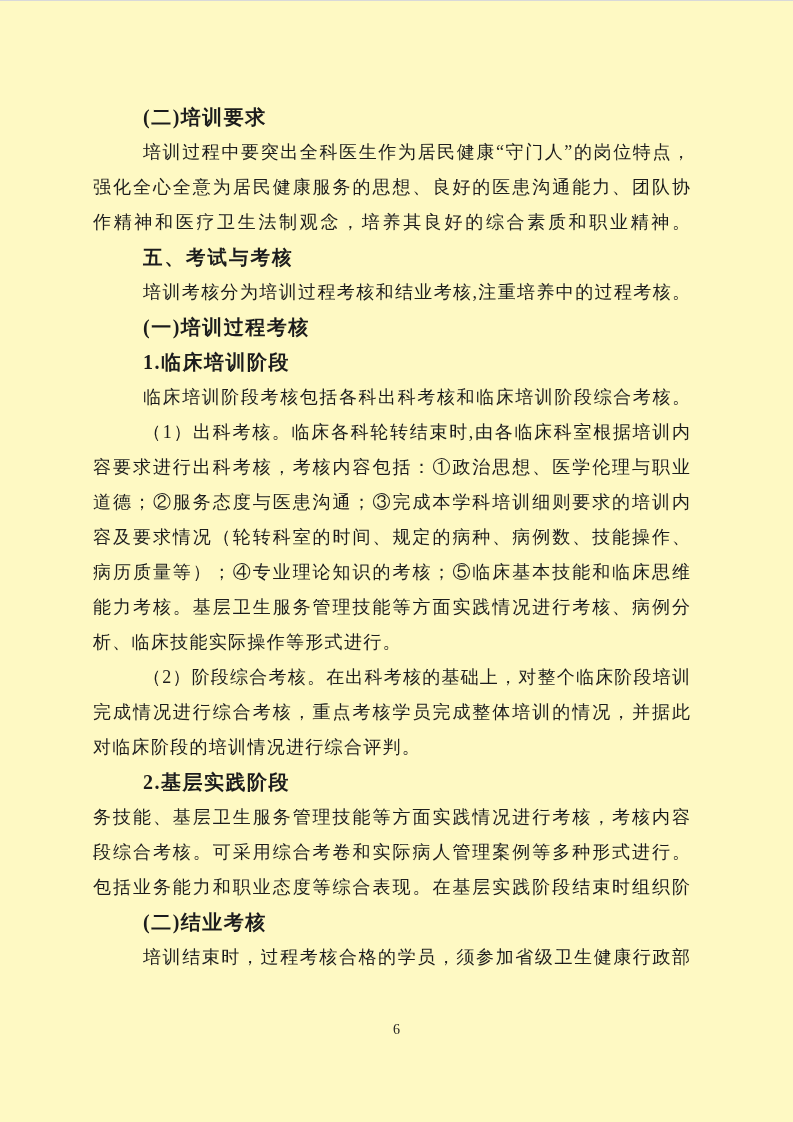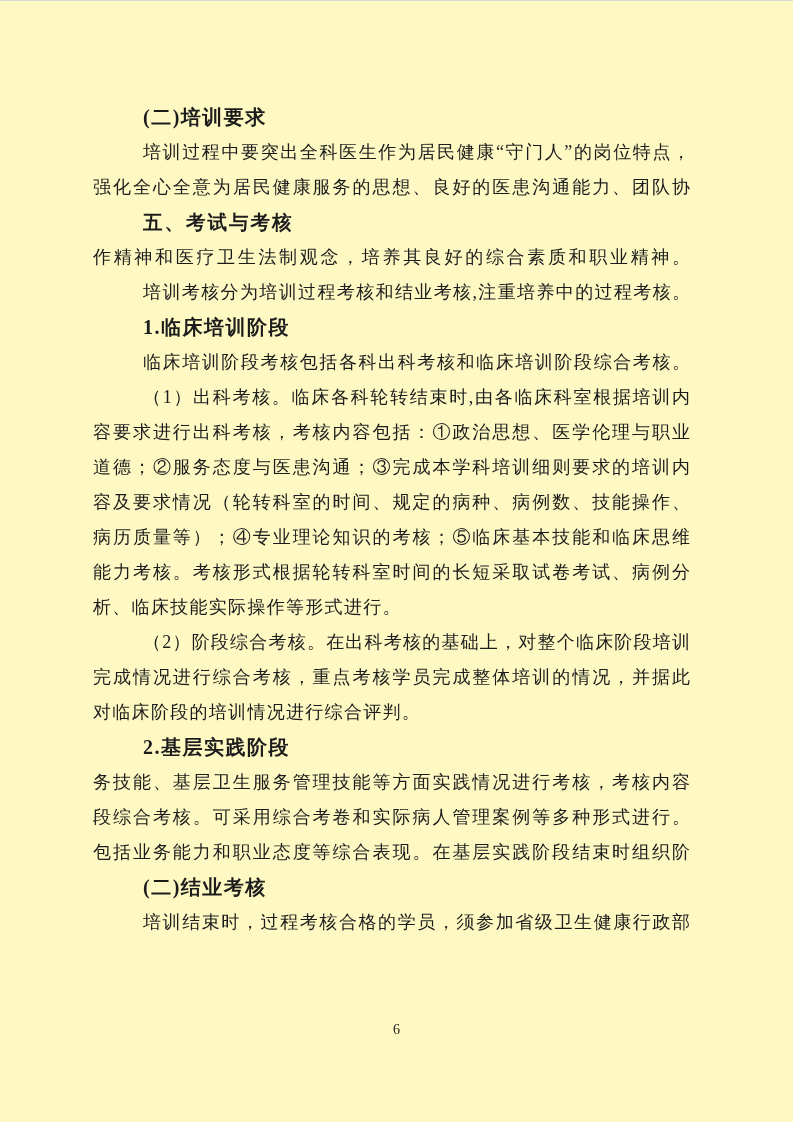--- a/index.html
+++ b/index.html
@@ -71,31 +71,32 @@
 </style>
 </head>
 <body>
 
 <div class="page">
   <div class="page-top-edge"></div>
   <div class="content" id="doc-content">
       <div class="line hk ind nj">(二)培训要求</div>
       <div class="line bd ind j">培训过程中要突出全科医生作为居民健康“守门人”的岗位特点，</div>
       <div class="line bd j">强化全心全意为居民健康服务的思想、良好的医患沟通能力、团队协</div>
+      <div class="line bd j">作精神和医疗卫生法制观念，培养其良好的综合素质和职业精神。</div>
       <div class="line hh ind nj">五、考试与考核</div>
-      <div class="line bd j">作精神和医疗卫生法制观念，培养其良好的综合素质和职业精神。</div>
       <div class="line bd ind j">培训考核分为培训过程考核和结业考核,注重培养中的过程考核。</div>
+      <div class="line hk ind nj">(一)培训过程考核</div>
       <div class="line hk ind nj">1.临床培训阶段</div>
       <div class="line bd ind j">临床培训阶段考核包括各科出科考核和临床培训阶段综合考核。</div>
       <div class="line bd ind j">（1）出科考核。临床各科轮转结束时,由各临床科室根据培训内</div>
       <div class="line bd j">容要求进行出科考核，考核内容包括：①政治思想、医学伦理与职业</div>
       <div class="line bd j">道德；②服务态度与医患沟通；③完成本学科培训细则要求的培训内</div>
       <div class="line bd j">容及要求情况（轮转科室的时间、规定的病种、病例数、技能操作、</div>
       <div class="line bd j">病历质量等）；④专业理论知识的考核；⑤临床基本技能和临床思维</div>
-      <div class="line bd j">能力考核。考核形式根据轮转科室时间的长短采取试卷考试、病例分</div>
+      <div class="line bd j">能力考核。基层卫生服务管理技能等方面实践情况进行考核、病例分</div>
       <div class="line bd nj">析、临床技能实际操作等形式进行。</div>
       <div class="line bd ind j">（2）阶段综合考核。在出科考核的基础上，对整个临床阶段培训</div>
       <div class="line bd j">完成情况进行综合考核，重点考核学员完成整体培训的情况，并据此</div>
       <div class="line bd nj">对临床阶段的培训情况进行综合评判。</div>
       <div class="line hk ind nj">2.基层实践阶段</div>
       <div class="line bd j">务技能、基层卫生服务管理技能等方面实践情况进行考核，考核内容</div>
       <div class="line bd j">段综合考核。可采用综合考卷和实际病人管理案例等多种形式进行。</div>
       <div class="line bd j">包括业务能力和职业态度等综合表现。在基层实践阶段结束时组织阶</div>
       <div class="line hk ind nj">(二)结业考核</div>
       <div class="line bd ind j">培训结束时，过程考核合格的学员，须参加省级卫生健康行政部</div>

